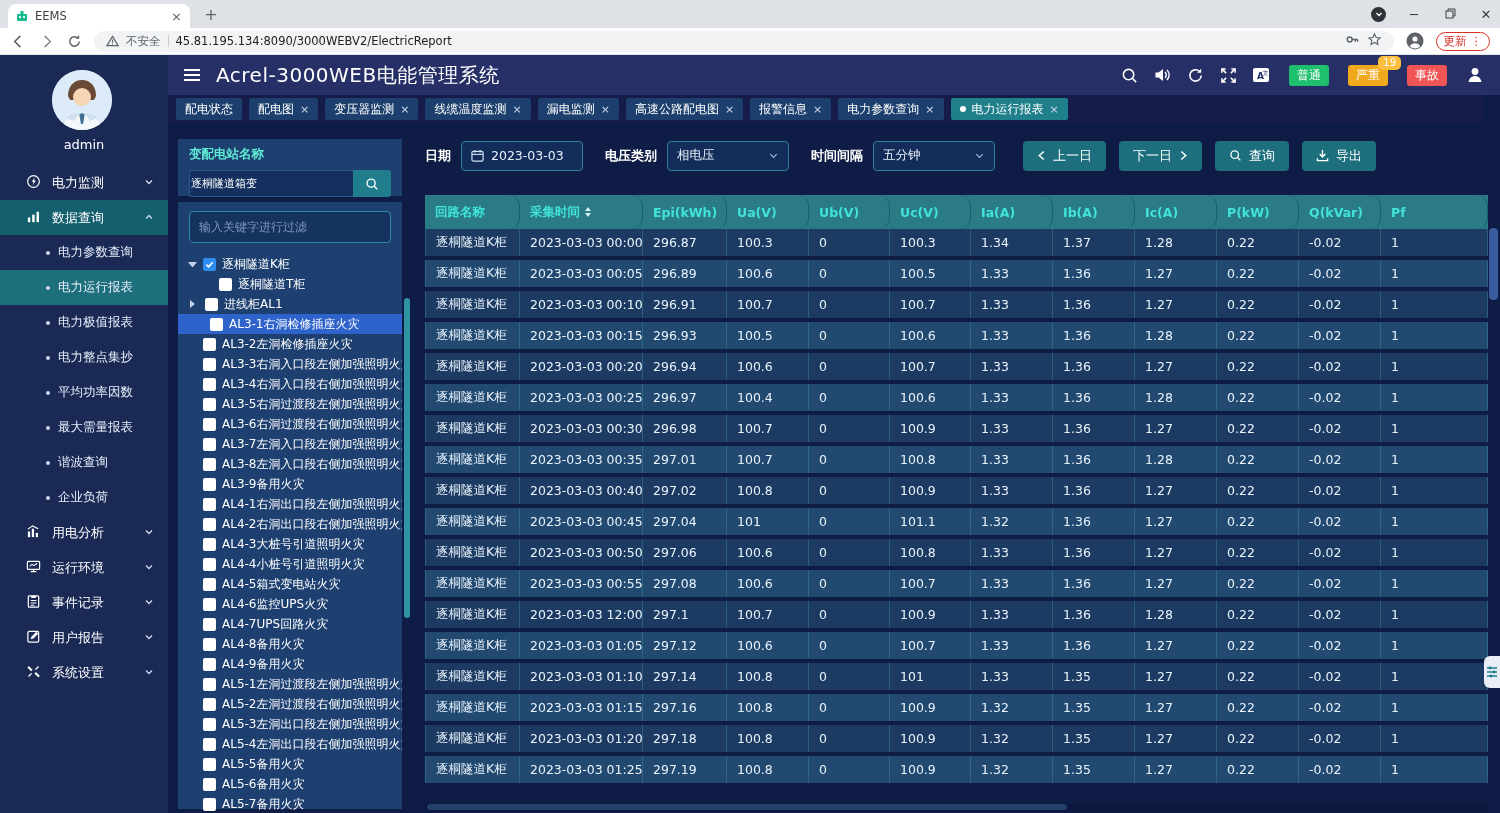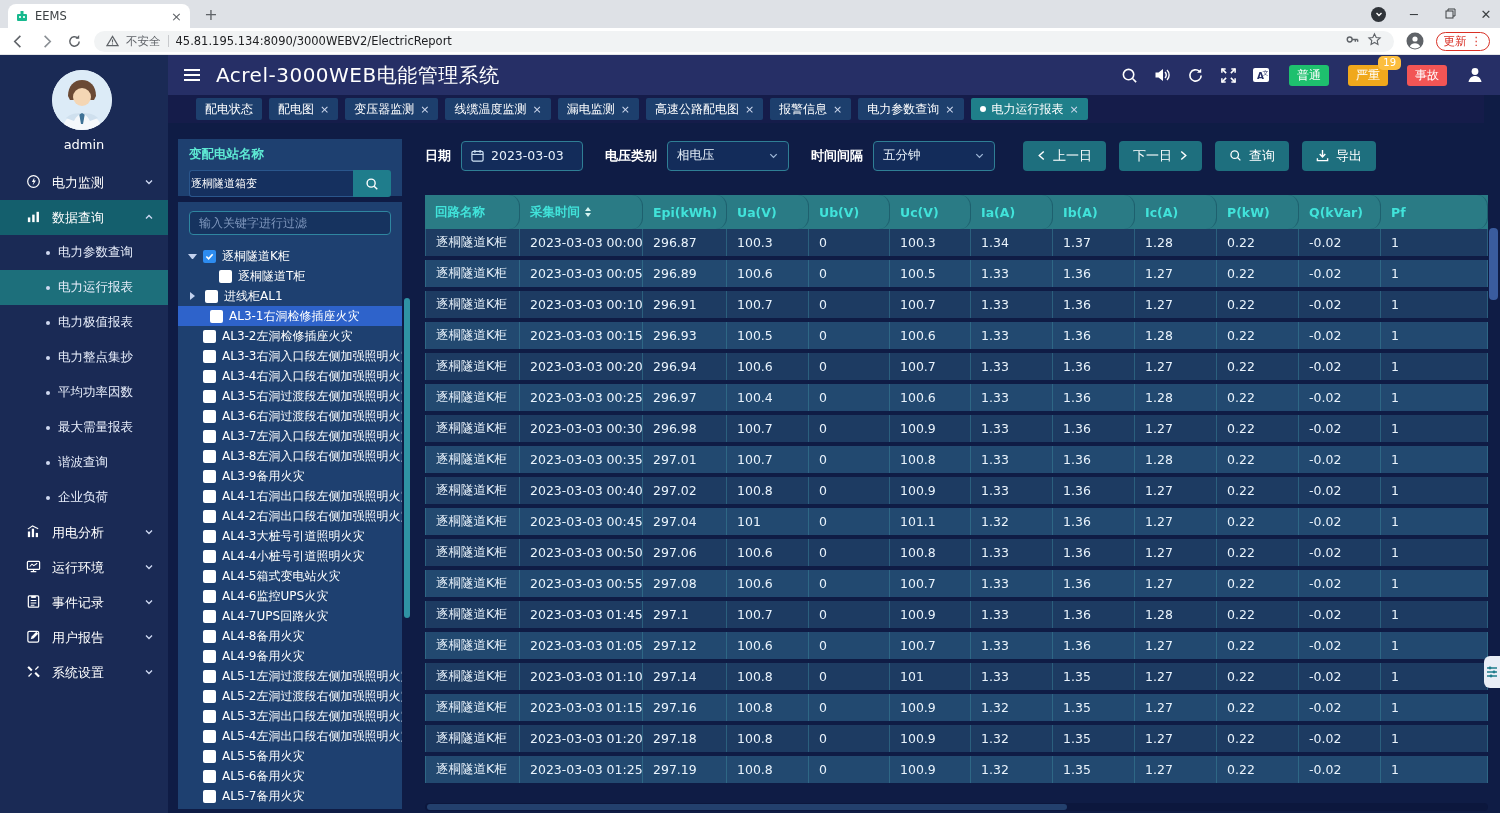--- a/index.html
+++ b/index.html
@@ -52,36 +52,36 @@
   .side-menu { position:absolute; top:110px; left:0; width:168px; bottom:0; overflow:hidden; }
   .mi { height:35px; display:flex; align-items:center; padding:0 14px 0 26px; gap:11px; color:#fff; font-size:13px; }
   .mi.active-parent { background:#145f6d; }
   .mi .chev { margin-left:auto; }
   .smi { height:35px; display:flex; align-items:center; padding-left:46px; color:#e8eefb; font-size:12.5px; gap:8px; }
   .smi .dot { width:4px; height:4px; border-radius:50%; background:#cfd9f0; }
   .smi.active { background:#1d6f7b; }
 
   
   .tab-bar { position:absolute; left:168px; top:95px; right:16px; height:28px; background:#151c4a;
-             display:flex; align-items:center; gap:7px; padding-left:28px; }
+             display:flex; align-items:center; gap:7px; padding-left:8px; }
   .tab { height:22px; background:#1d3f6d; border-radius:2px; display:flex; align-items:center;
          gap:6px; padding:0 9px; color:#fff; font-size:12px; white-space:nowrap; }
   .tab.active { background:#1f7f8a; }
   .tab-dot { width:6px; height:6px; border-radius:50%; background:#fff; }
   .tab-close { font-size:11px; color:#cfd9ee; }
 
   
   .panel-top { position:absolute; left:178px; top:139px; width:224px; height:57px; background:#1e4070; padding:7px 11px 0; }
   .panel-title { color:#5eead4; font-size:12.5px; font-weight:bold; margin-bottom:7px; }
   .search-row { display:flex; height:27px; }
   .search-input { flex:1; background:#15305f; border:1px solid #2a568c; border-right:none; border-radius:3px 0 0 3px;
                   color:#ffffff; font-size:11px; padding:0 1px; outline:none; min-width:0; }
   .search-btn { width:38px; background:#1f7d8c; border-radius:0 3px 3px 0; display:flex; align-items:center; justify-content:center; }
   .panel-tree { position:absolute; left:178px; top:202px; width:224px; bottom:4px; background:#1e4070; padding-top:9px; }
-  .filter-input { display:block; width:202px; margin:0 auto; height:24px; background:#16335f; border:1px solid #2f86a0;
+  .filter-input { display:block; width:202px; margin:0 auto; height:32px; background:#16335f; border:1px solid #2f86a0;
                   border-radius:4px; color:#22c55e; font-size:12px; padding:0 9px; outline:none; }
   .filter-input::placeholder { color:#7f97bd; }
   .tree-list { margin-top:11px; }
   .trow { height:20px; display:flex; align-items:center; gap:6px; color:#fff; font-size:12px; padding-left:10px; white-space:nowrap; overflow:hidden; }
   .trow.selected { background:#2e63cb; }
   .caret { width:9px; height:9px; flex:0 0 9px; }
   .caret.down { width:0; height:0; border:4px solid transparent; border-top:5px solid #c3d2ef; margin-top:4px; }
   .caret.right { width:0; height:0; border:4px solid transparent; border-left:5px solid #c3d2ef; margin-left:2px; }
   .cb { width:13px; height:13px; flex:0 0 13px; background:#fff; border-radius:2px; display:flex; align-items:center; justify-content:center; }
   .cb.checked { background:#2d8cf0; }
@@ -858,21 +858,21 @@
         <div class="td" style="width: 81px;">100.7</div>
         <div class="td" style="width: 82px;">1.33</div>
         <div class="td" style="width: 82px;">1.36</div>
         <div class="td" style="width: 82px;">1.27</div>
         <div class="td" style="width: 82px;">0.22</div>
         <div class="td" style="width: 82px;">-0.02</div>
         <div class="td" style="width: 107px;">1</div>
       </div>
       <div class="tr odd">
         <div class="td" style="width: 95px;">逐桐隧道K柜</div>
-        <div class="td" style="width: 123px;">2023-03-03 01:45</div>
+        <div class="td" style="width: 123px;">2023-03-03 12:00</div>
         <div class="td" style="width: 84px;">297.1</div>
         <div class="td" style="width: 82px;">100.7</div>
         <div class="td" style="width: 81px;">0</div>
         <div class="td" style="width: 81px;">100.9</div>
         <div class="td" style="width: 82px;">1.33</div>
         <div class="td" style="width: 82px;">1.36</div>
         <div class="td" style="width: 82px;">1.28</div>
         <div class="td" style="width: 82px;">0.22</div>
         <div class="td" style="width: 82px;">-0.02</div>
         <div class="td" style="width: 107px;">1</div>

